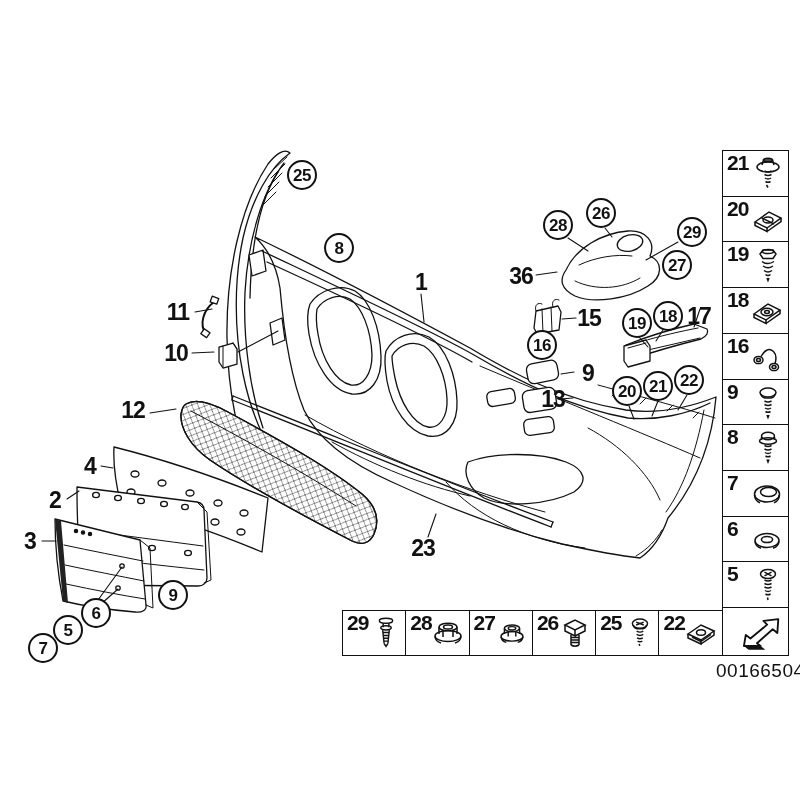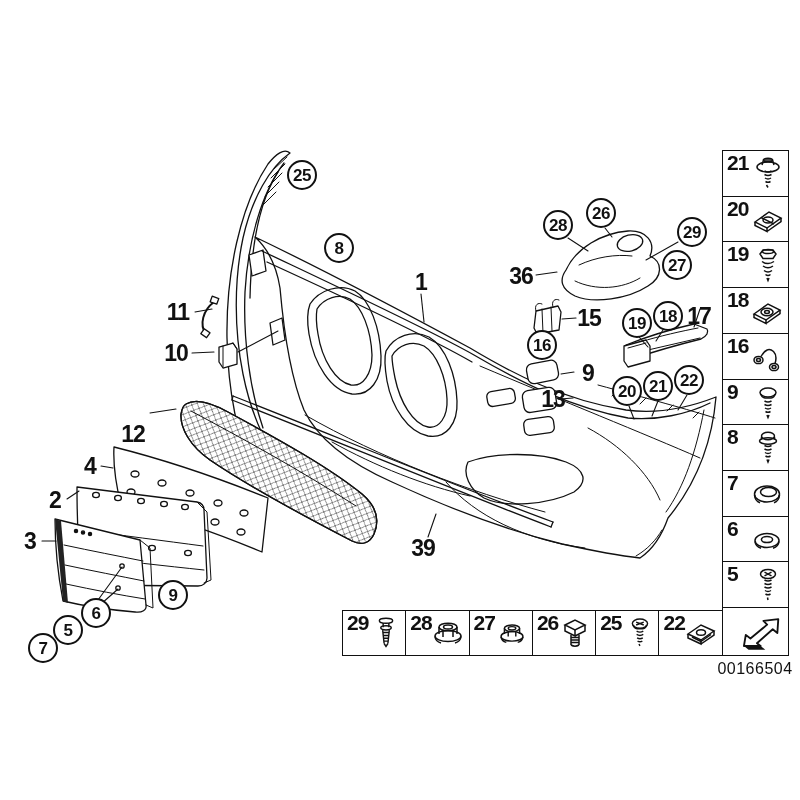--- a/index.html
+++ b/index.html
@@ -20,21 +20,21 @@
   .pbox{position:relative;border:1.6px solid #111;background:#fff;box-sizing:border-box;}
   .col .pbox{width:67px;height:47.3px;margin-top:-1.6px;}
   .col .pbox:first-child{margin-top:0;}
   .col .pbox.arrowbox{height:49px;}
   .row .pbox{width:64.9px;height:46.4px;margin-left:-1.6px;}
   .row .pbox:first-child{margin-left:0;}
   .pbox .num{position:absolute;top:1px;left:4px;font-weight:bold;font-size:21px;line-height:1;letter-spacing:-1px;}
   .pbox svg{position:absolute;right:1px;top:3px;}
   .pbox.arrowbox svg{left:7px;top:4px;}
   .diagram-id{position:absolute;left:716px;top:660px;width:78px;text-align:center;
-      font-size:16px;letter-spacing:0.5px;}
+      font-size:19px;letter-spacing:0.5px;}
 </style>
 </head>
 <body>
 
 <div class="stage">
 
   <svg class="art" width="800" height="800" viewBox="0 0 800 800">
     <defs>
       <pattern id="mesh" width="8" height="8" patternUnits="userSpaceOnUse" patternTransform="rotate(24)">
         <path d="M0,0 L8,8 M8,0 L0,8" stroke="#444" stroke-width="0.7" fill="none"></path>
@@ -233,26 +233,26 @@
   <div class="co" style="left:81px;top:598px">
       <span>6</span>
     </div>
 
   <div class="pl" style="left:421px;top:282px"><span>1</span></div>
   <div class="pl" style="left:55px;top:500px"><span>2</span></div>
   <div class="pl" style="left:30px;top:541px"><span>3</span></div>
   <div class="pl" style="left:90px;top:466px"><span>4</span></div>
   <div class="pl" style="left:176px;top:353px"><span>10</span></div>
   <div class="pl" style="left:178px;top:312px"><span>11</span></div>
-  <div class="pl" style="left:133px;top:434px"><span>12</span></div>
+  <div class="pl" style="left:133px;top:410px"><span>12</span></div>
   <div class="pl" style="left:553px;top:399px"><span>13</span></div>
   <div class="pl" style="left:588px;top:373px"><span>9</span></div>
   <div class="pl" style="left:589px;top:318px"><span>15</span></div>
   <div class="pl" style="left:699px;top:316px"><span>17</span></div>
-  <div class="pl" style="left:423px;top:548px"><span>39</span></div>
+  <div class="pl" style="left:423px;top:548px"><span>23</span></div>
   <div class="pl" style="left:521px;top:276px"><span>36</span></div>
 
   <div class="col">
     <div class="pbox">
       <span class="num">21</span>
       <svg width="40" height="42" viewBox="0 0 40 40" stroke="#111" fill="none" stroke-width="1.5">
         <ellipse cx="21" cy="12" rx="11" ry="5"></ellipse>
           <path d="M15 10 L16.5 5 L25.5 5 L27 10"></path>
           <ellipse cx="21" cy="5" rx="4.5" ry="1.8"></ellipse>
         <path d="M17.5 16 Q21 18 24.5 16 M17.5 19.5 Q21 21.5 24.5 19.5 M18 23 Q21 25 24 23 M18.5 26.5 Q21 28 23.5 26.5 M19.5 30 L21 32.5"></path>

